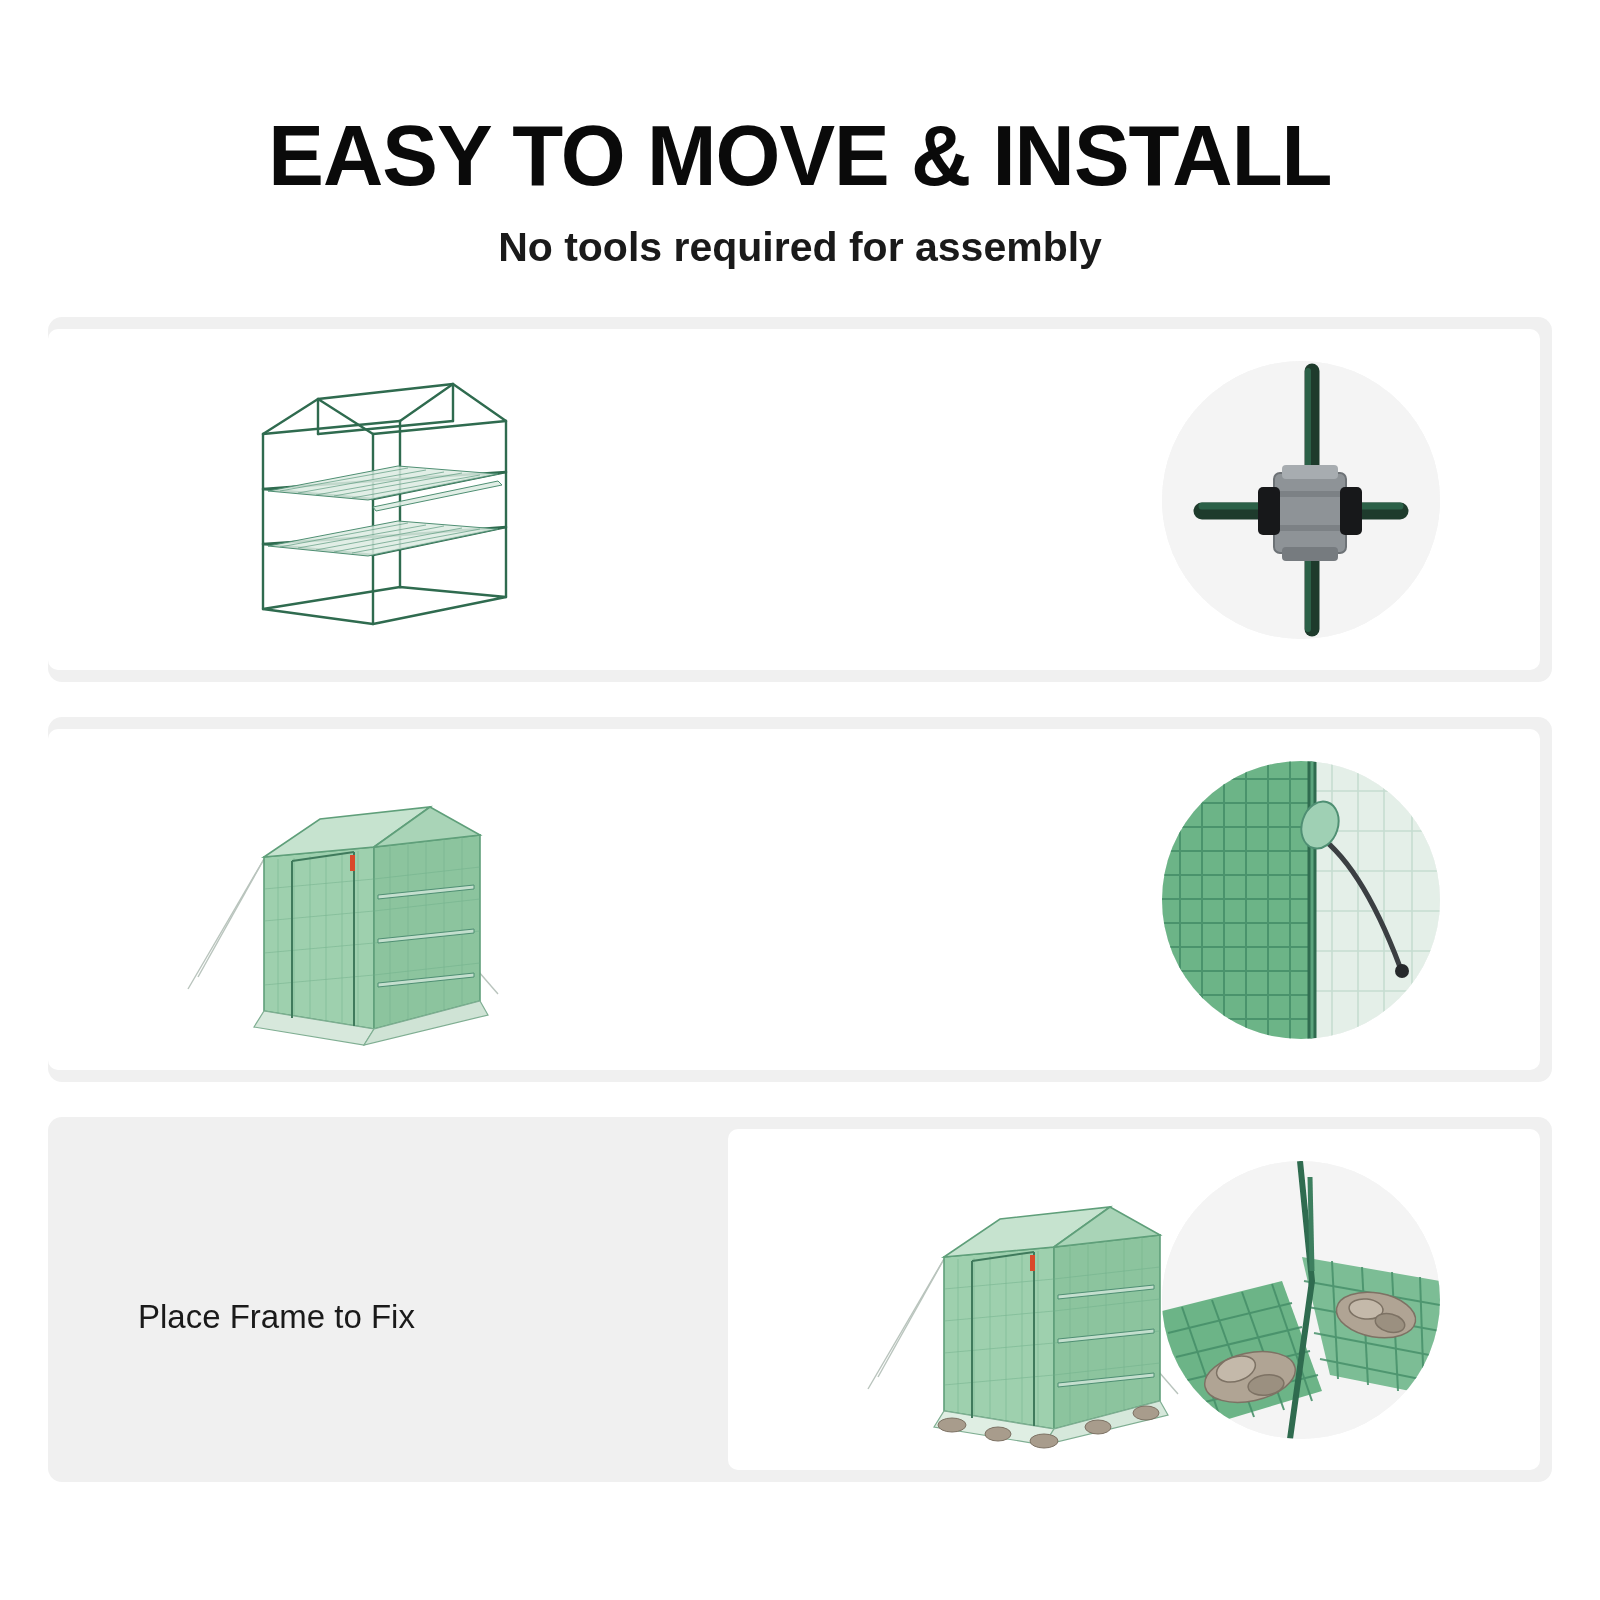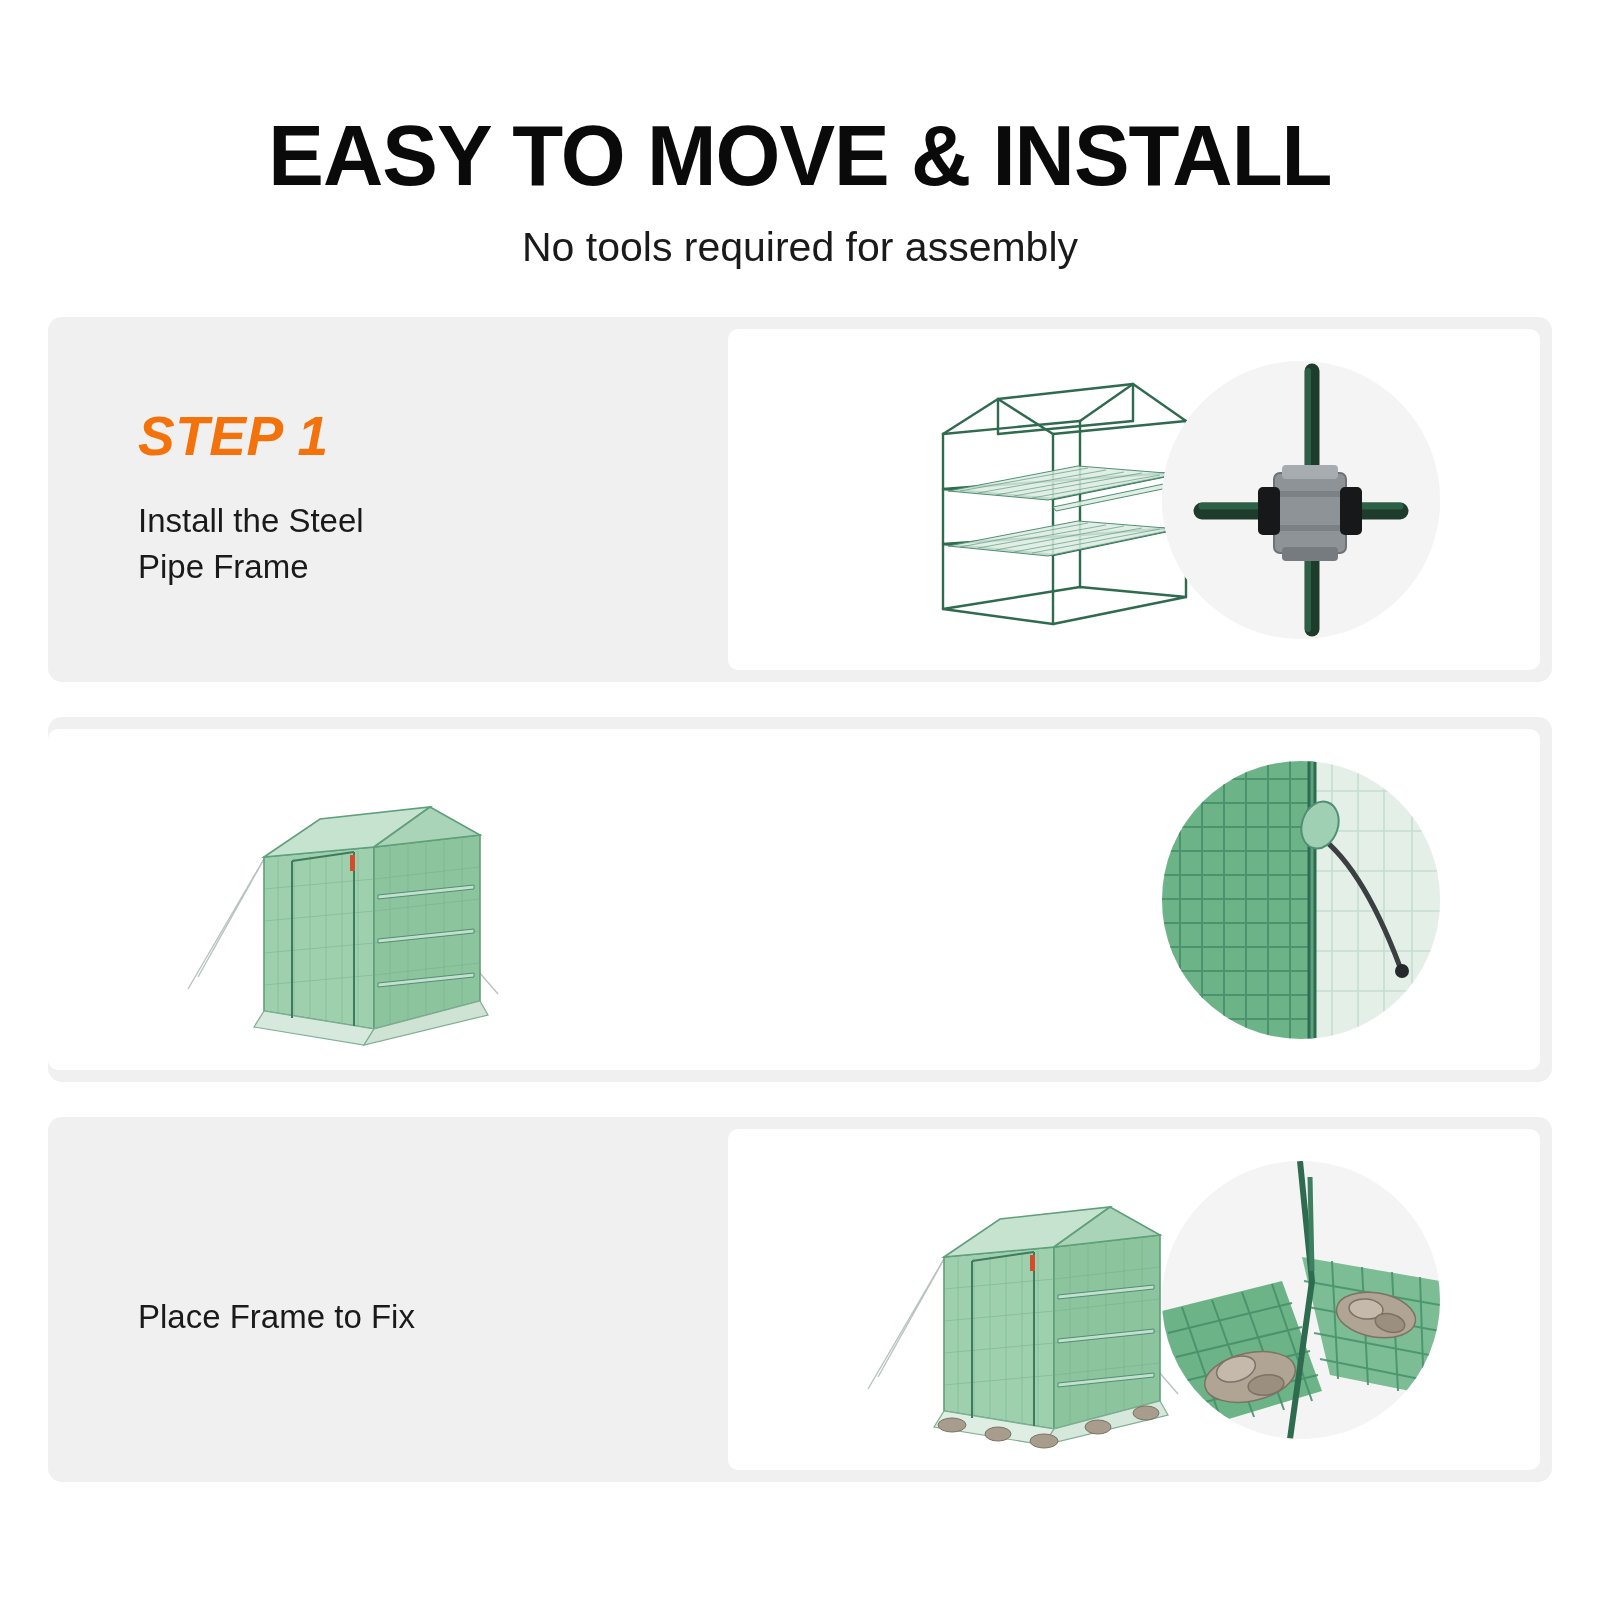--- a/index.html
+++ b/index.html
@@ -33,21 +33,21 @@
     letter-spacing: -1px;
     color: #0a0a0a;
     line-height: 1.0;
     margin: 0;
     transform: scaleX(0.97);
   }
   .subtitle {
     font-size: 41px;
     color: #1a1a1a;
     margin-top: 26px;
-    font-weight: normal;
+    font-weight: bold;
   }
 
   
   .steps {
     margin-top: 46px;
     padding: 0 48px;
     display: flex;
     flex-direction: column;
     gap: 35px;
   }
@@ -126,25 +126,20 @@
 <div class="page">
 
   <div class="header">
     <div class="main-title">EASY TO MOVE &amp; INSTALL</div>
     <div class="subtitle">No tools required for assembly</div>
   </div>
 
   <div class="steps">
 
     <div class="step-row">
-      <div class="step-text">
-        <div class="step-label">STEP 1</div>
-        <div class="step-desc">Install the Steel
-Pipe Frame</div>
-      </div>
       <div class="step-figure">
         <div class="fig-inner">
 
           <svg class="product-svg" viewBox="0 0 420 320">
             <g fill="none" stroke="#2f6b4f" stroke-width="2.4" stroke-linejoin="round" stroke-linecap="round">
 
               <path d="M150 60 L285 45"></path>
 
               <path d="M95 95 L150 60 L205 95"></path>
 

